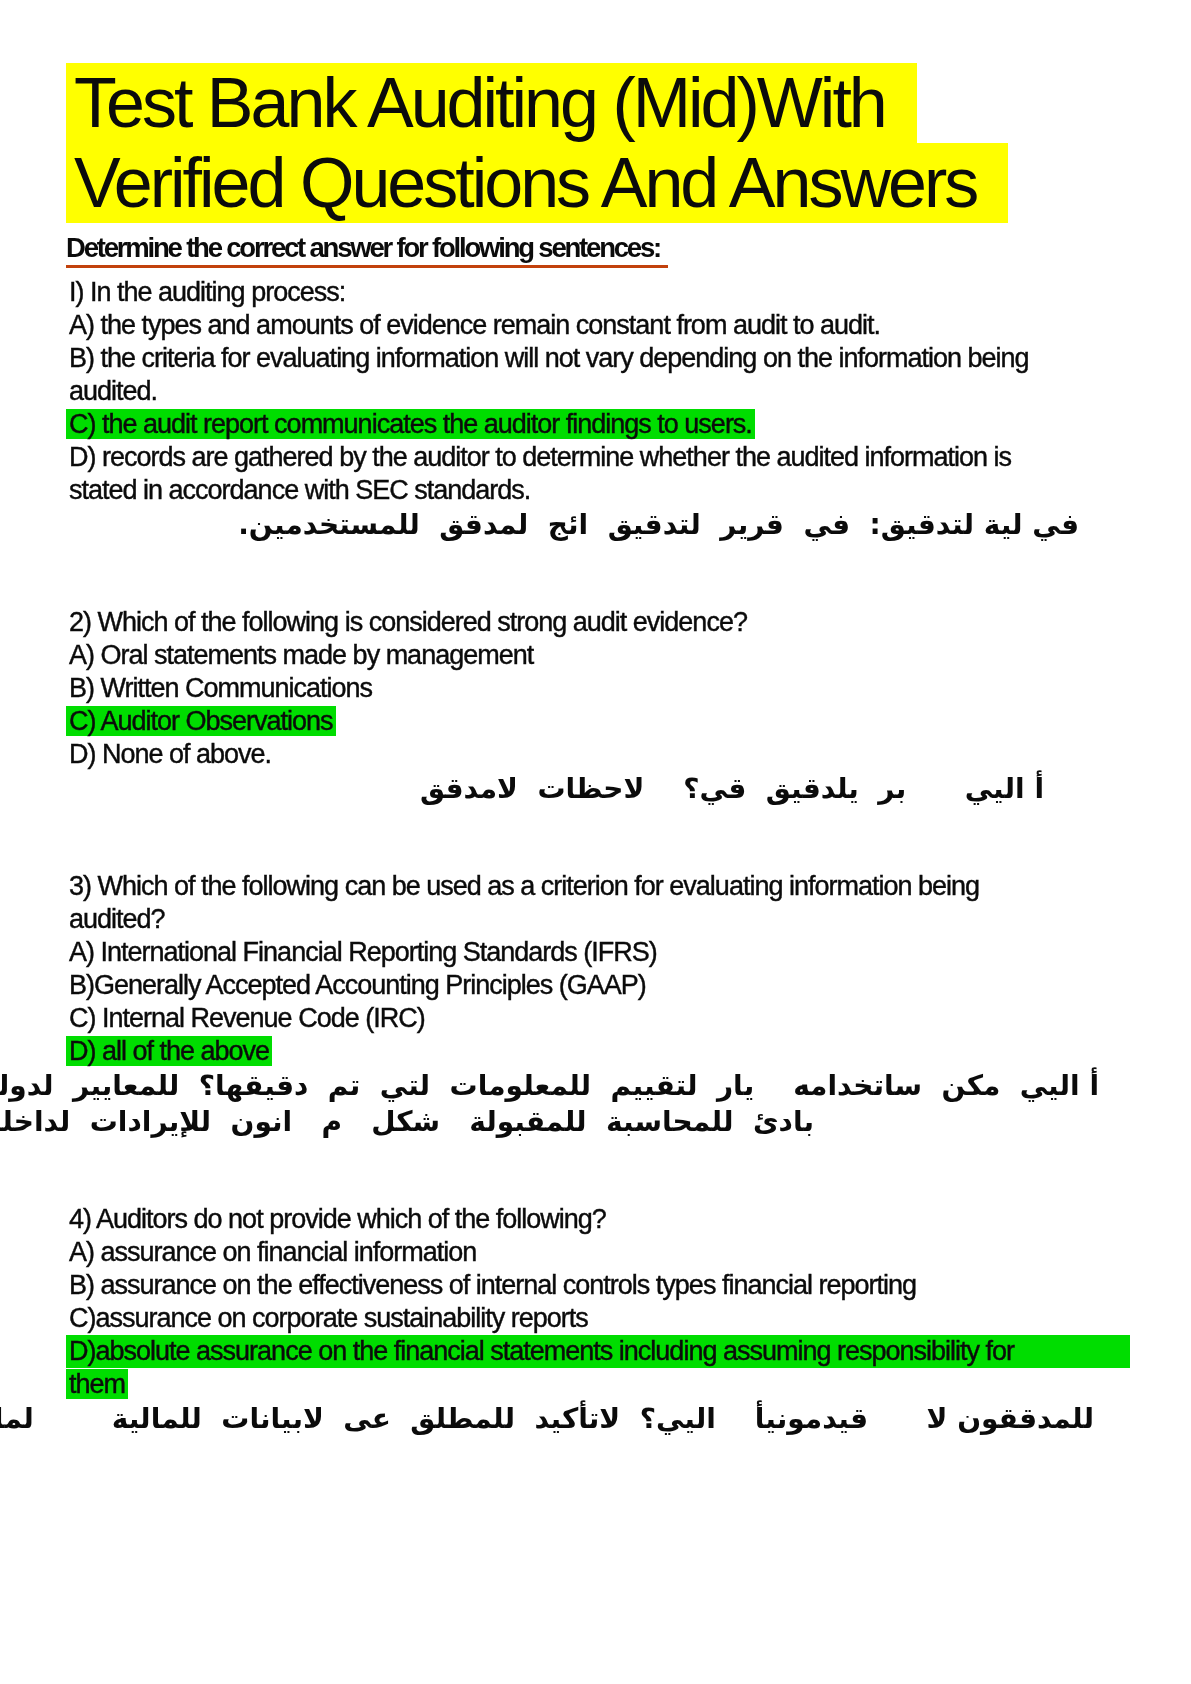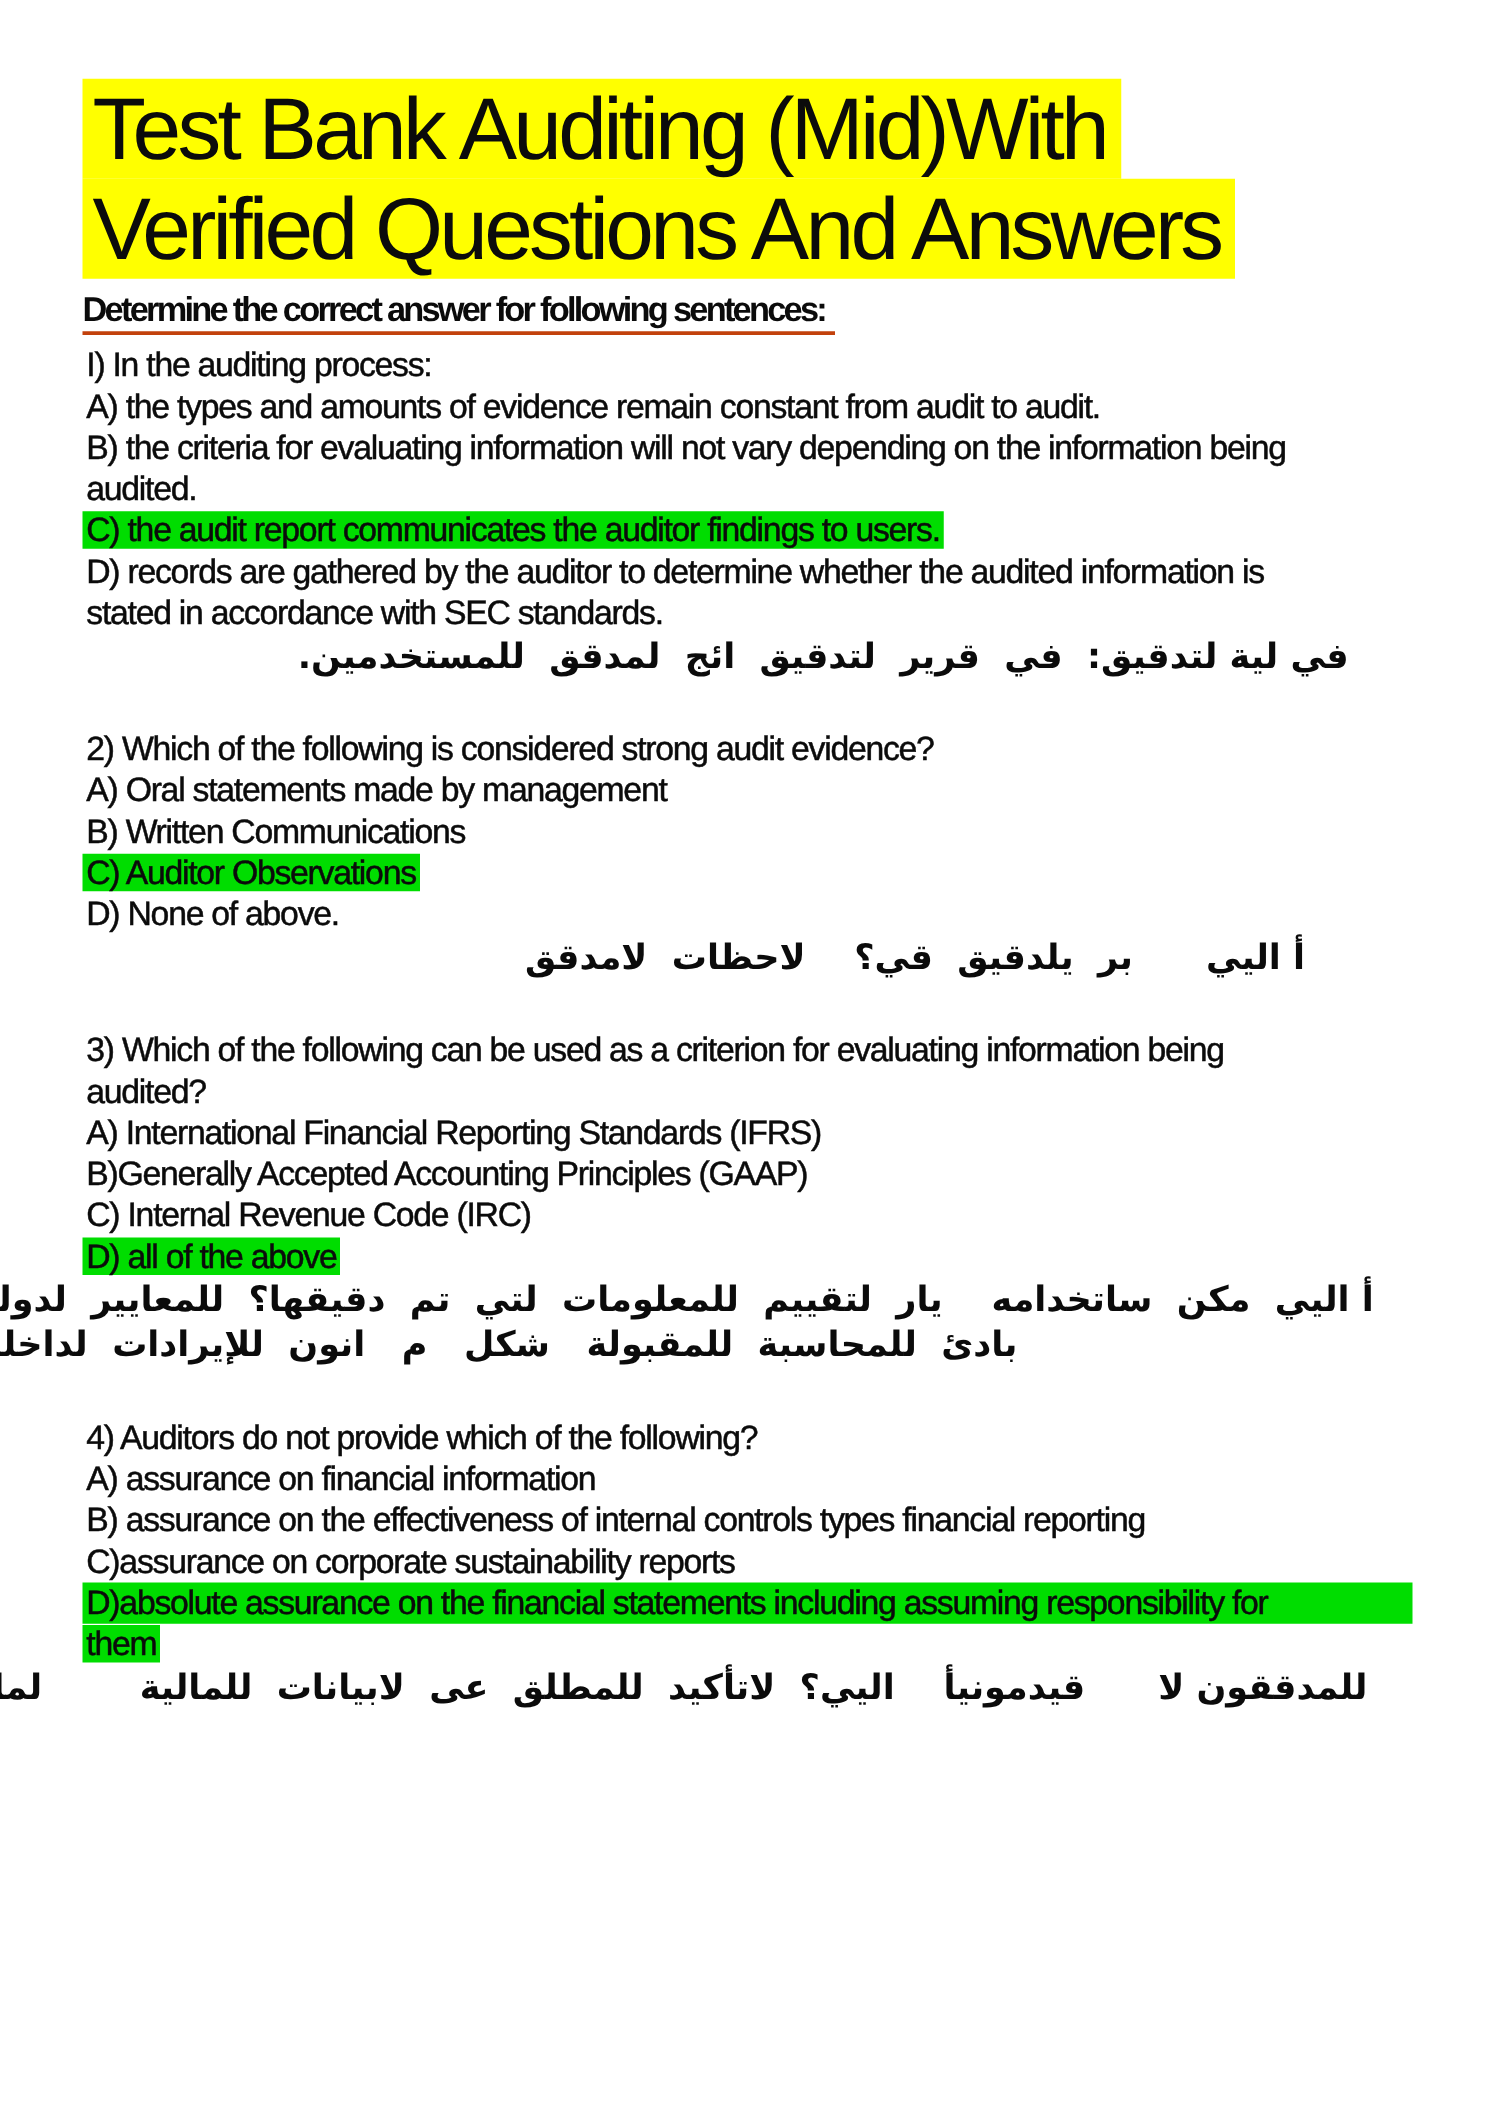--- a/index.html
+++ b/index.html
@@ -16,21 +16,21 @@
   
   .title-block { }
   .title-line { display:block; }
   .title-line > span {
     display:inline-block;
     background:var(--yellow,#ffff00);
     font-size:70px;
     line-height:72px;
     letter-spacing:-3px;
     font-weight:400;
-    padding:4px 12px 4px 8px;
+    padding:4px 32px 4px 8px;
     white-space:nowrap;
   }
 
   
   .chapter {
     margin-top:130px;
     font-family:"DejaVu Serif", serif;
     font-style:italic;
     font-weight:700;
     font-size:31px;
@@ -46,21 +46,21 @@
     font-weight:700;
     font-size:27.5px;
     line-height:30px;
     letter-spacing:-2.2px;
     border-bottom:3px solid #c2410c;
     padding:0 8px 2px 0;
     white-space:nowrap;
   }
 
   
-  .section { margin-top:40px; }
+  .section { margin-top:63px; }
   .section.first { margin-top:8px; }
   .line {
     height:33px; line-height:33px;
     font-size:27px;
     letter-spacing:-1px;
     white-space:pre;
     -webkit-text-stroke:0.4px;
   }
   .line .txt { padding:0 3px; }
   .line .hl { background:var(--green,#00dd00); }

